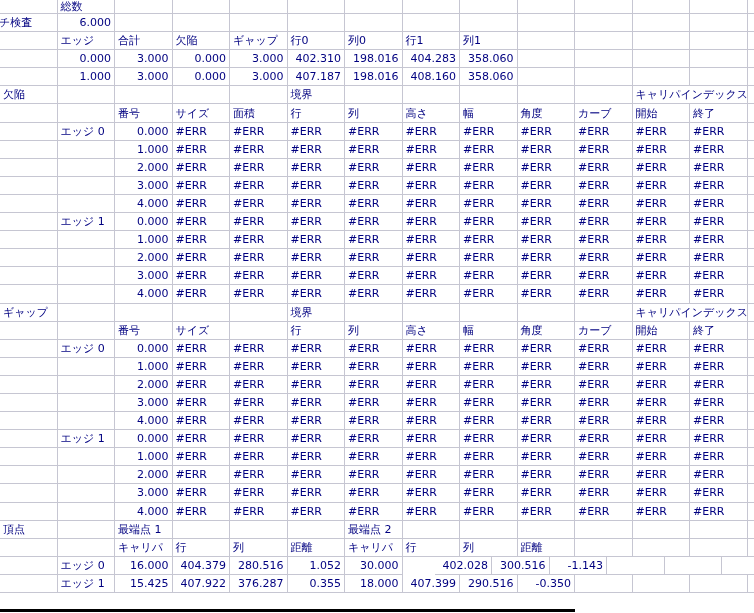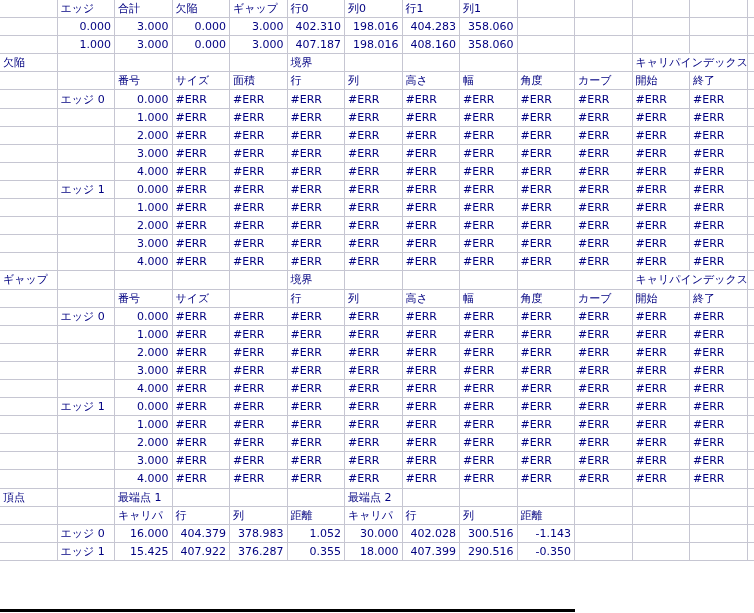--- a/index.html
+++ b/index.html
@@ -29,20 +29,58 @@
   .cell:last-child{border-right:none}
   .cell.num{justify-content:flex-end}
   .cell.label{justify-content:flex-start}
   .cell span{display:inline-block}
   #end-line{position:absolute;left:0;background:var(--end);}
 </style>
 </head>
 <body>
 
 <div id="sheet">
+    <div class="row" style="height: 14px;">
+      <div class="cell" style="width: 57.5px;"></div>
+      <div class="cell label" style="width: 57.5px;">
+        <span>総数</span>
+      </div>
+      <div class="cell" style="width: 57.5px;"></div>
+      <div class="cell" style="width: 57.5px;"></div>
+      <div class="cell" style="width: 57.5px;"></div>
+      <div class="cell" style="width: 57.5px;"></div>
+      <div class="cell" style="width: 57.5px;"></div>
+      <div class="cell" style="width: 57.5px;"></div>
+      <div class="cell" style="width: 57.5px;"></div>
+      <div class="cell" style="width: 57.5px;"></div>
+      <div class="cell" style="width: 57.5px;"></div>
+      <div class="cell" style="width: 57.5px;"></div>
+      <div class="cell" style="width: 57.5px;"></div>
+      <div class="cell" style="width: 6.5px;"></div>
+    </div>
+    <div class="row" style="height: 18.1px;">
+      <div class="cell label" style="width: 57.5px;">
+        <span style="margin-left: -4px;">チ検査</span>
+      </div>
+      <div class="cell num" style="width: 57.5px;">
+        <span>6.000</span>
+      </div>
+      <div class="cell" style="width: 57.5px;"></div>
+      <div class="cell" style="width: 57.5px;"></div>
+      <div class="cell" style="width: 57.5px;"></div>
+      <div class="cell" style="width: 57.5px;"></div>
+      <div class="cell" style="width: 57.5px;"></div>
+      <div class="cell" style="width: 57.5px;"></div>
+      <div class="cell" style="width: 57.5px;"></div>
+      <div class="cell" style="width: 57.5px;"></div>
+      <div class="cell" style="width: 57.5px;"></div>
+      <div class="cell" style="width: 57.5px;"></div>
+      <div class="cell" style="width: 57.5px;"></div>
+      <div class="cell" style="width: 6.5px;"></div>
+    </div>
     <div class="row" style="height: 18.1px;">
       <div class="cell" style="width: 57.5px;"></div>
       <div class="cell label" style="width: 57.5px;">
         <span>エッジ</span>
       </div>
       <div class="cell label" style="width: 57.5px;">
         <span>合計</span>
       </div>
       <div class="cell label" style="width: 57.5px;">
         <span>欠陥</span>
@@ -1075,29 +1113,29 @@
       <div class="cell label" style="width: 57.5px;">
         <span>エッジ 0</span>
       </div>
       <div class="cell num" style="width: 57.5px;">
         <span>16.000</span>
       </div>
       <div class="cell num" style="width: 57.5px;">
         <span>404.379</span>
       </div>
       <div class="cell num" style="width: 57.5px;">
-        <span>378.983</span>
+        <span>280.516</span>
       </div>
       <div class="cell num" style="width: 57.5px;">
         <span>1.052</span>
       </div>
       <div class="cell num" style="width: 57.5px;">
         <span>30.000</span>
       </div>
-      <div class="cell num" style="width: 57.5px;">
+      <div class="cell num" style="width: 57.5px; margin-left: 32px;">
         <span>402.028</span>
       </div>
       <div class="cell num" style="width: 57.5px;">
         <span>300.516</span>
       </div>
       <div class="cell num" style="width: 57.5px;">
         <span>-1.143</span>
       </div>
       <div class="cell" style="width: 57.5px;"></div>
       <div class="cell" style="width: 57.5px;"></div>

